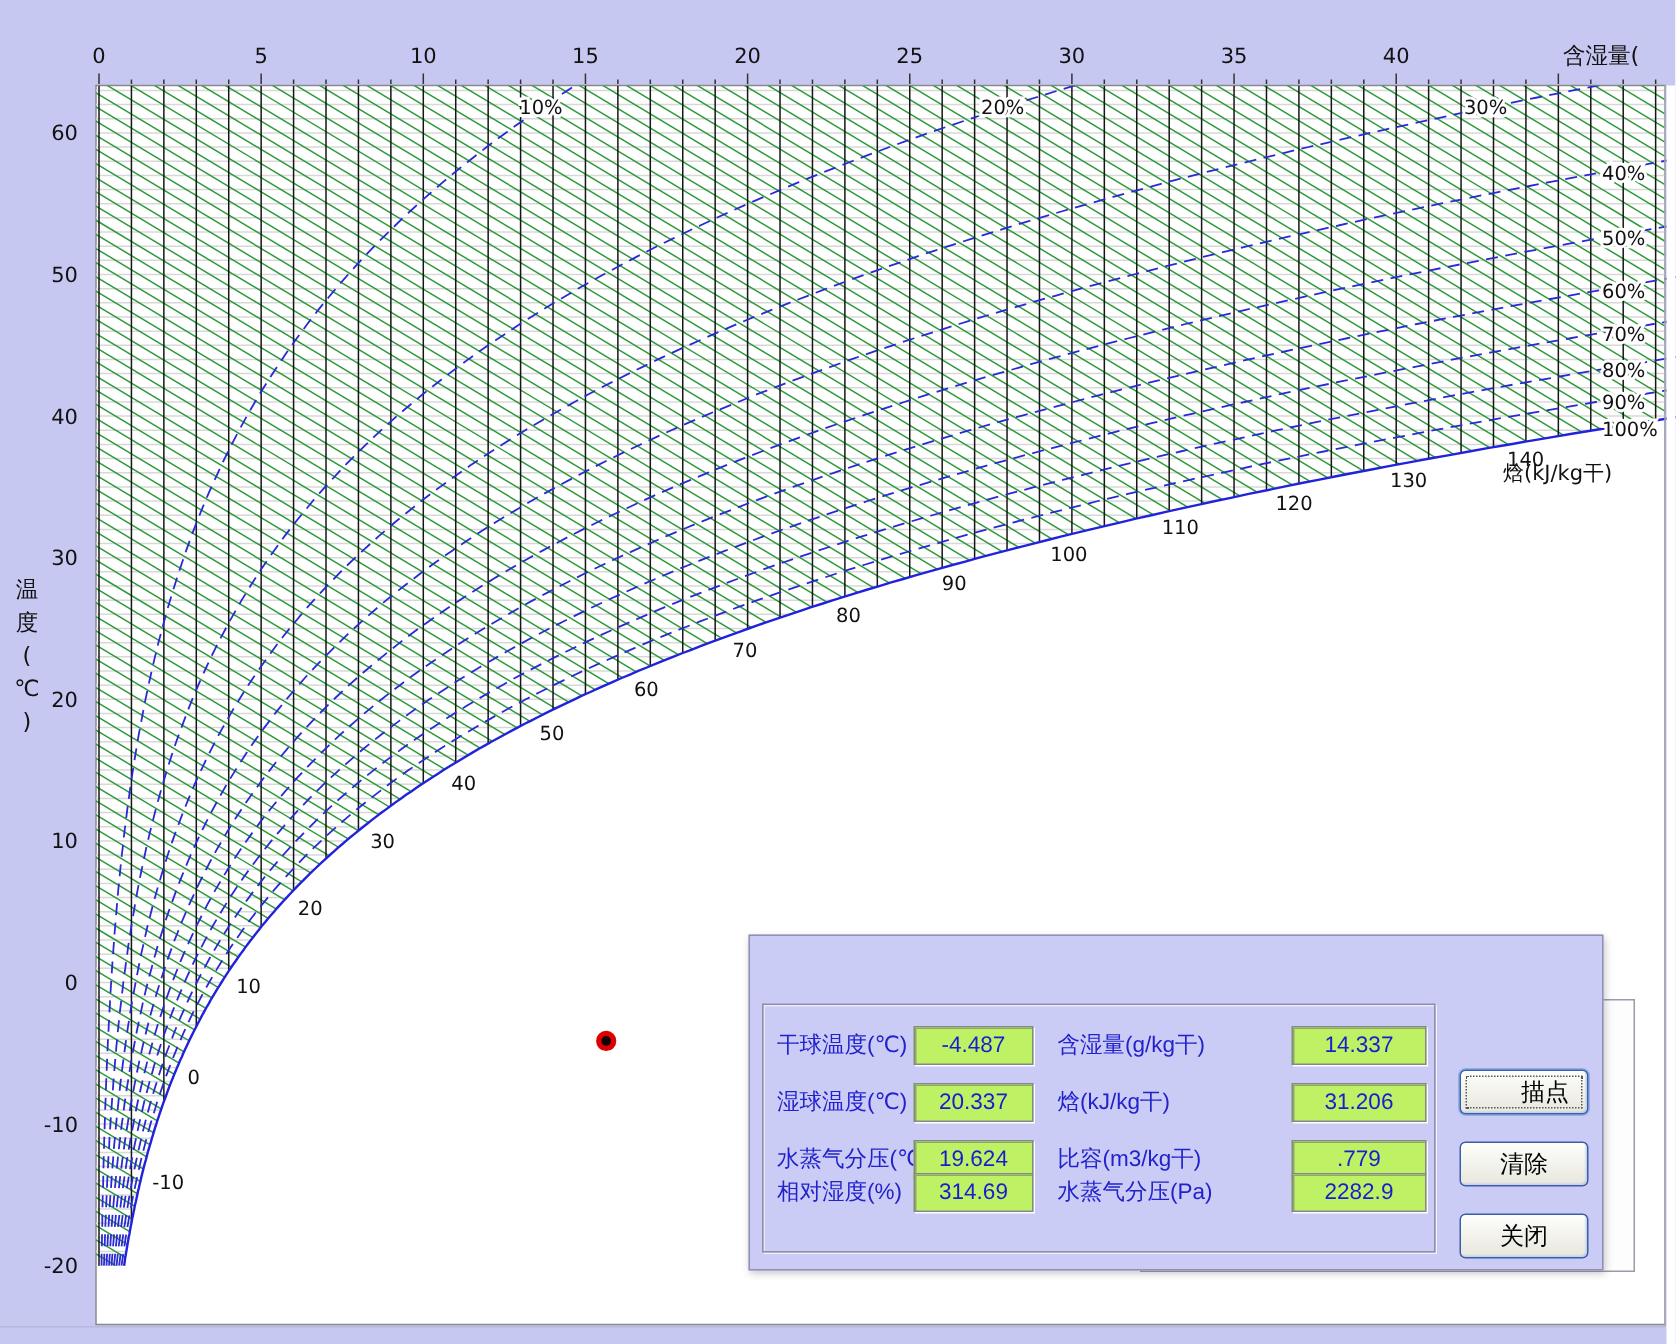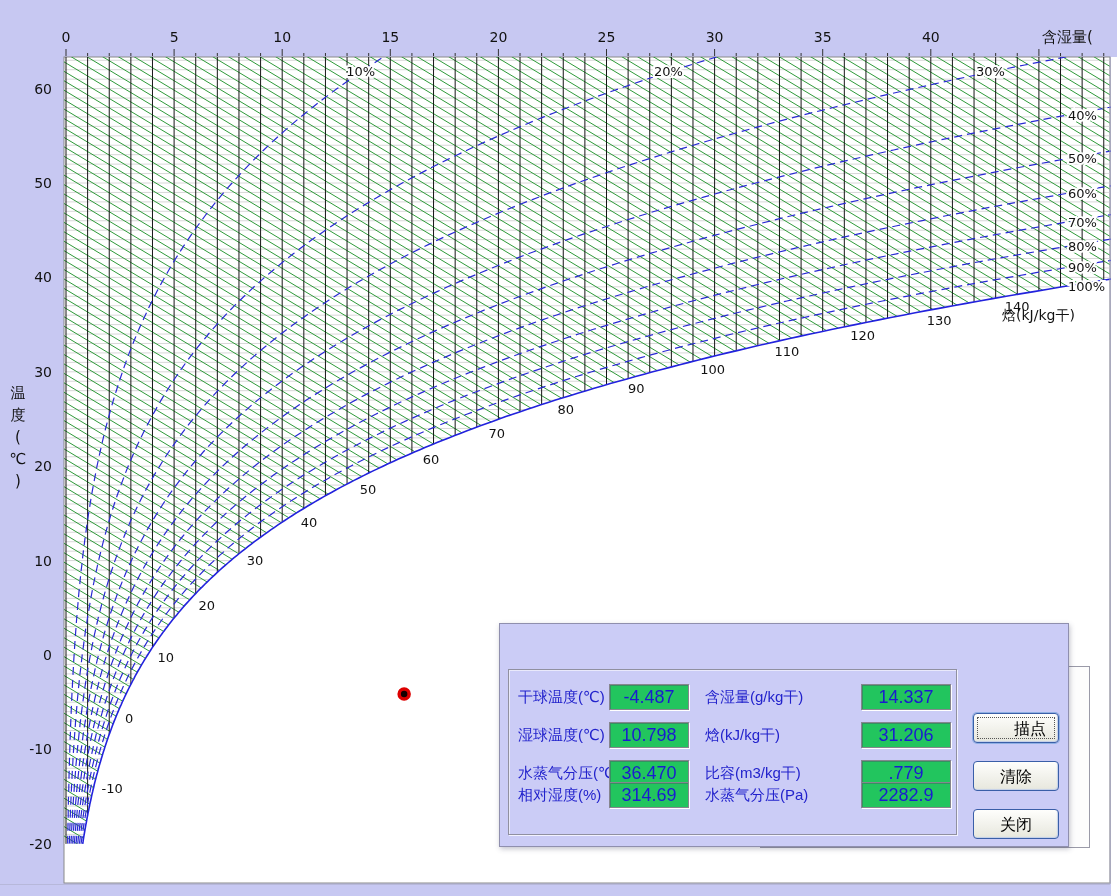--- a/index.html
+++ b/index.html
@@ -37,23 +37,23 @@
     position:absolute;left:8px;top:10px;width:447px;height:164px;
     border:1px solid #9090a0;
     box-shadow:inset 1px 1px 0 #e9e9fb, 1px 1px 0 #f2f2ff;
   }
   .fieldlabel{
     position:absolute;color:#2222cc;font-size:15px;height:26px;line-height:26px;
     white-space:nowrap;
   }
   .fieldvalue{
     position:absolute;height:24px;line-height:24px;
-    background:#22c55e;border:1px solid #86868e;
+    background:#bef264;border:1px solid #86868e;
     box-shadow:inset 1px 1px 0 rgba(80,80,105,.45), 1px 1px 0 #ffffff;
-    color:#1b1bd0;font-size:18px;text-align:center;
+    color:#1b1bd0;font-size:15px;text-align:center;
   }
   .r0{top:14px}.r1{top:52px}.r2{top:90px}.r3{top:112px}
   .ll{left:9px}.lv{left:100px;width:78px}
   .rl{left:196px}.rv{left:352px;width:88px}
   .dlg-btn{
     position:absolute;left:473px;width:86px;height:30px;
     background:linear-gradient(#fefefc,#e7e7dd);
     border:1px solid #3a5fa8;border-radius:4px;
     box-shadow:inset -1px -1px 1px #c3cfe8;
     font-size:16px;color:#000;text-align:center;line-height:27px;cursor:pointer;
@@ -484,26 +484,26 @@
 
 <div class="dialog">
   <div class="dlg-body">
     <div class="groupbox">
       <div class="fieldlabel r0 ll">干球温度(℃)</div>
       <div class="fieldvalue r0 lv">-4.487</div>
       <div class="fieldlabel r0 rl">含湿量(g/kg干)</div>
       <div class="fieldvalue r0 rv">14.337</div>
 
       <div class="fieldlabel r1 ll">湿球温度(℃)</div>
-      <div class="fieldvalue r1 lv">10.798</div>
+      <div class="fieldvalue r1 lv">20.337</div>
       <div class="fieldlabel r1 rl">焓(kJ/kg干)</div>
       <div class="fieldvalue r1 rv">31.206</div>
 
       <div class="fieldlabel r2 ll">水蒸气分压(℃)</div>
-      <div class="fieldvalue r2 lv">36.470</div>
+      <div class="fieldvalue r2 lv">19.624</div>
       <div class="fieldlabel r2 rl">比容(m3/kg干)</div>
       <div class="fieldvalue r2 rv">.779</div>
 
       <div class="fieldlabel r3 ll">相对湿度(%)</div>
       <div class="fieldvalue r3 lv">314.69</div>
       <div class="fieldlabel r3 rl">水蒸气分压(Pa)</div>
       <div class="fieldvalue r3 rv">2282.9</div>
     </div>
 
     <button class="dlg-btn btn-default b0">描点</button>

